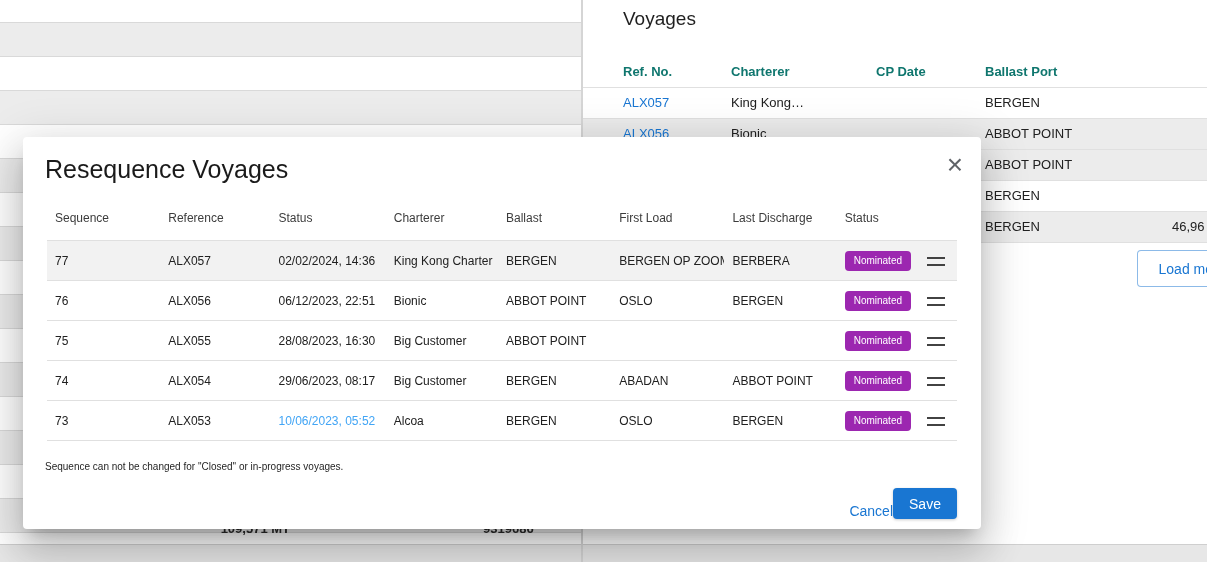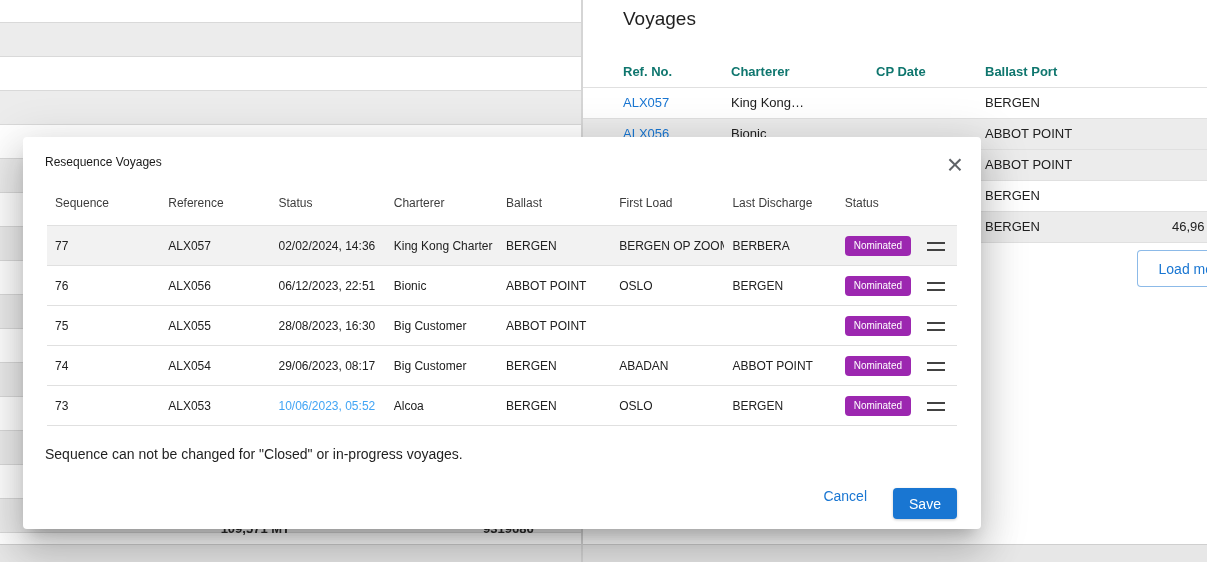--- a/index.html
+++ b/index.html
@@ -70,21 +70,21 @@
     font-family:inherit; cursor:pointer; text-align:center;
   }
 
   
   .modal {
     position:absolute; left:23px; top:137px; width:958px; height:392px;
     background:#fff; border-radius:4px; z-index:10;
     box-shadow:0 11px 15px -7px rgba(0,0,0,.2), 0 24px 38px 3px rgba(0,0,0,.14), 0 9px 46px 8px rgba(0,0,0,.12);
   }
   .modal-header { padding:18px 24px 6px 22px; position:relative; }
-  .modal-title { font-size:12px; font-weight:400; color:#1a1a1a; }
+  .modal-title { font-size:25px; font-weight:400; color:#1a1a1a; }
   .close-btn {
     position:absolute; top:10px; right:14px; border:none; background:none;
     font-size:28px; font-weight:300; line-height:1; color:#5f6368;
     cursor:pointer; font-family:inherit; padding:4px;
   }
 
   .reseq-table {
     margin:6px 24px 0 24px; border-collapse:collapse; table-layout:fixed;
     width:910px; font-size:12px;
   }
@@ -103,24 +103,24 @@
   .badge {
     display:inline-block; padding:4px 9px; border-radius:4px;
     background:var(--badge-purple,#9c27b0); color:#fff; font-size:10px; line-height:1.15;
   }
   .drag-handle {
     display:inline-block; width:18px; height:9px;
     border-top:2.5px solid #424242; border-bottom:2.5px solid #424242;
     cursor:grab; vertical-align:middle;
   }
 
-  .modal-note { margin:20px 24px 0 22px; font-size:14px; color:#1f1f1f; }
+  .modal-note { margin:20px 24px 0 22px; font-size:10px; color:#1f1f1f; }
   .modal-actions {
     position:absolute; right:24px; bottom:10px;
-    display:flex; align-items:flex-start; gap:26px;
+    display:flex; align-items:flex-end; 
   }
   .cancel-btn {
     border:none; background:none; color:var(--accent-blue,#1976d2);
     font-size:14px; font-weight:500; font-family:inherit; cursor:pointer;
   }
   .save-btn {
     border:none; background:var(--accent-blue,#1976d2); color:#fff;
     font-size:14px; font-weight:500; font-family:inherit; cursor:pointer;
     border-radius:4px; height:31px; width:64px;
     box-shadow:0 1px 3px rgba(0,0,0,.2);

